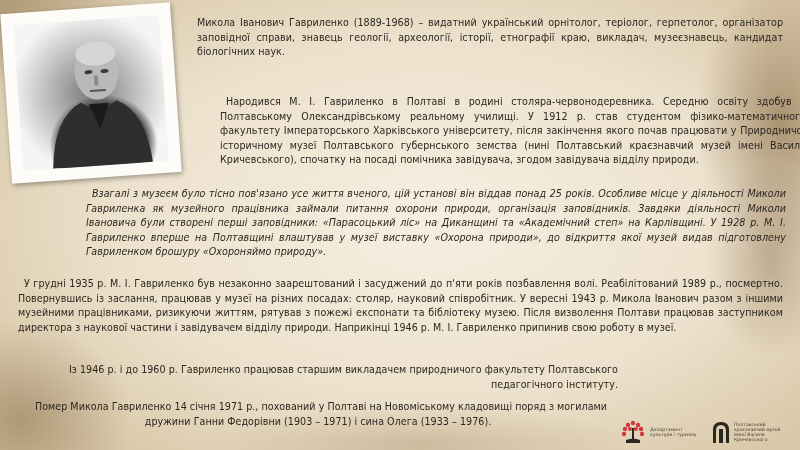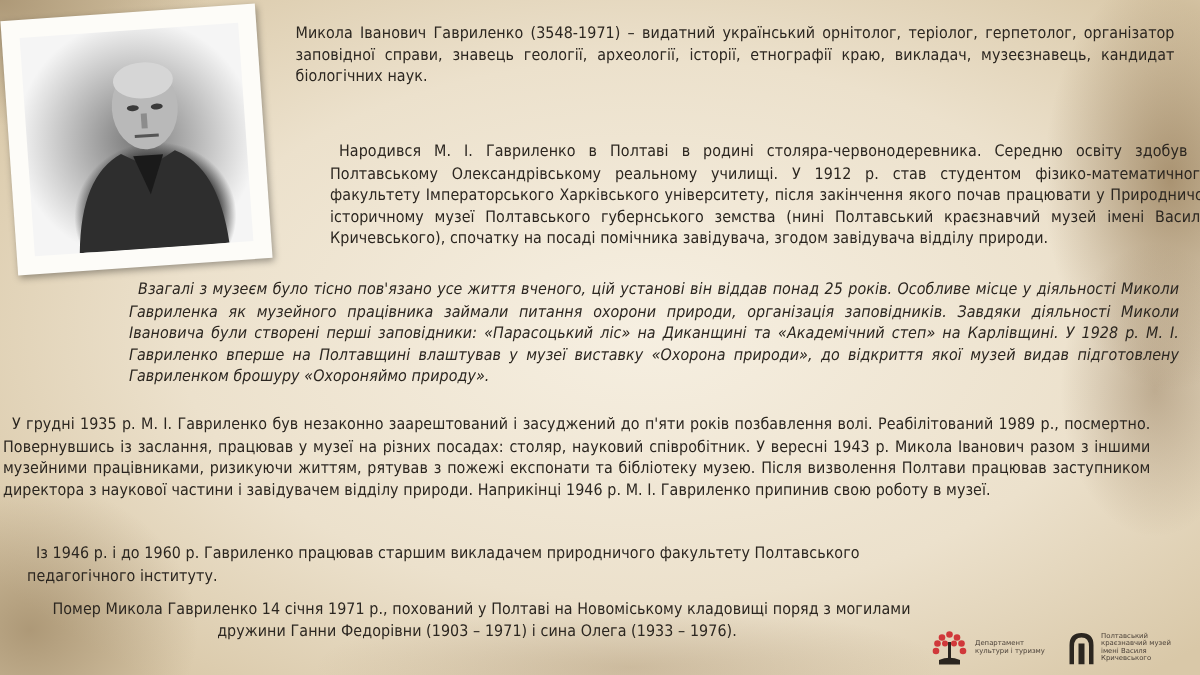--- a/index.html
+++ b/index.html
@@ -30,22 +30,22 @@
     overflow: hidden;
   }
   .text-block {
     position: absolute; font-size: 10.6px; line-height: 14.6px;
     text-align: justify; letter-spacing: 0.05px;
   }
   .text-block p { margin: 0; text-indent: 6px; }
   #p1 { left: 197px; top: 15px; width: 586px; text-indent: 0; }
   #p2 { left: 197px; top: 94px; width: 586px; margin-left: 23px; }
   #p3 { left: 86px; top: 186px; width: 700px; font-style: italic; }
-  #p4 { left: 2px; top: 276px; width: 765px; }
-  #p5 { left: 18px; top: 362px; width: 600px; text-align: left; }
+  #p4 { left: 18px; top: 276px; width: 765px; }
+  #p5 { left: 18px; top: 362px; width: 600px; text-align: right; }
   #p6 { left: 18px; top: 399px; width: 600px; text-align: center; }
   .logos {
     position: absolute; left: 620px; top: 418px; height: 28px; display: flex; align-items: center; gap: 10px;
   }
   .logo { display: flex; align-items: center; gap: 4px; }
   .logo-mark-tree { width: 26px; height: 26px; }
   .logo-mark-arch { width: 18px; height: 22px; }
   .logo-text {
     font-size: 4.6px; line-height: 5.2px; color: #4a4038; width: 52px;
     font-family: "DejaVu Sans", sans-serif;
@@ -64,21 +64,21 @@
       <ellipse cx="88" cy="52" rx="4" ry="2" fill="#3a3a3a"></ellipse>
       <rect x="77" y="56" width="4" height="10" fill="#8c8c8c"></rect>
       <rect x="72" y="70" width="16" height="2" fill="#555"></rect>
       <path d="M30 146 Q34 95 62 82 L80 92 L98 82 Q126 95 130 146 Z" fill="#2e2e2e"></path>
       <path d="M70 84 L80 110 L90 84 Z" fill="#1a1a1a"></path>
     </svg>
   </div>
 </div>
 
 <div id="p1" class="text-block">
-  <p style="text-indent:0">Микола Іванович Гавриленко (3548-1971) – видатний український орнітолог, теріолог, герпетолог, організатор заповідної справи, знавець геології, археології, історії, етнографії краю, викладач, музеєзнавець, кандидат біологічних наук.</p>
+  <p style="text-indent:0">Микола Іванович Гавриленко (1889-1968) – видатний український орнітолог, теріолог, герпетолог, організатор заповідної справи, знавець геології, археології, історії, етнографії краю, викладач, музеєзнавець, кандидат біологічних наук.</p>
 </div>
 <div id="p2" class="text-block">
   <p>Народився М. І. Гавриленко в Полтаві в родині столяра-червонодеревника. Середню освіту здобув у Полтавському Олександрівському реальному училищі. У 1912 р. став студентом фізико-математичного факультету Імператорського Харківського університету, після закінчення якого почав працювати у Природничо-історичному музеї Полтавського губернського земства (нині Полтавський краєзнавчий музей імені Василя Кричевського), спочатку на посаді помічника завідувача, згодом завідувача відділу природи.</p>
 </div>
 <div id="p3" class="text-block">
   <p>Взагалі з музеєм було тісно пов'язано усе життя вченого, цій установі він віддав понад 25 років. Особливе місце у діяльності Миколи Гавриленка як музейного працівника займали питання охорони природи, організація заповідників. Завдяки діяльності Миколи Івановича були створені перші заповідники: «Парасоцький ліс» на Диканщині та «Академічний степ» на Карлівщині. У 1928 р. М. І. Гавриленко вперше на Полтавщині  влаштував у музеї  виставку «Охорона природи», до відкриття якої музей видав підготовлену Гавриленком брошуру «Охороняймо природу».</p>
 </div>
 <div id="p4" class="text-block">
   <p>У грудні 1935 р. М. І. Гавриленко був незаконно заарештований і засуджений до п'яти років позбавлення волі. Реабілітований 1989 р., посмертно. Повернувшись із заслання, працював у музеї на різних посадах: столяр, науковий співробітник. У вересні 1943 р. Микола Іванович разом з іншими музейними працівниками, ризикуючи життям, рятував з пожежі експонати та бібліотеку музею. Після визволення Полтави працював заступником директора з наукової частини і завідувачем відділу природи. Наприкінці 1946 р. М. І. Гавриленко припинив свою роботу в музеї.</p>
 </div>

